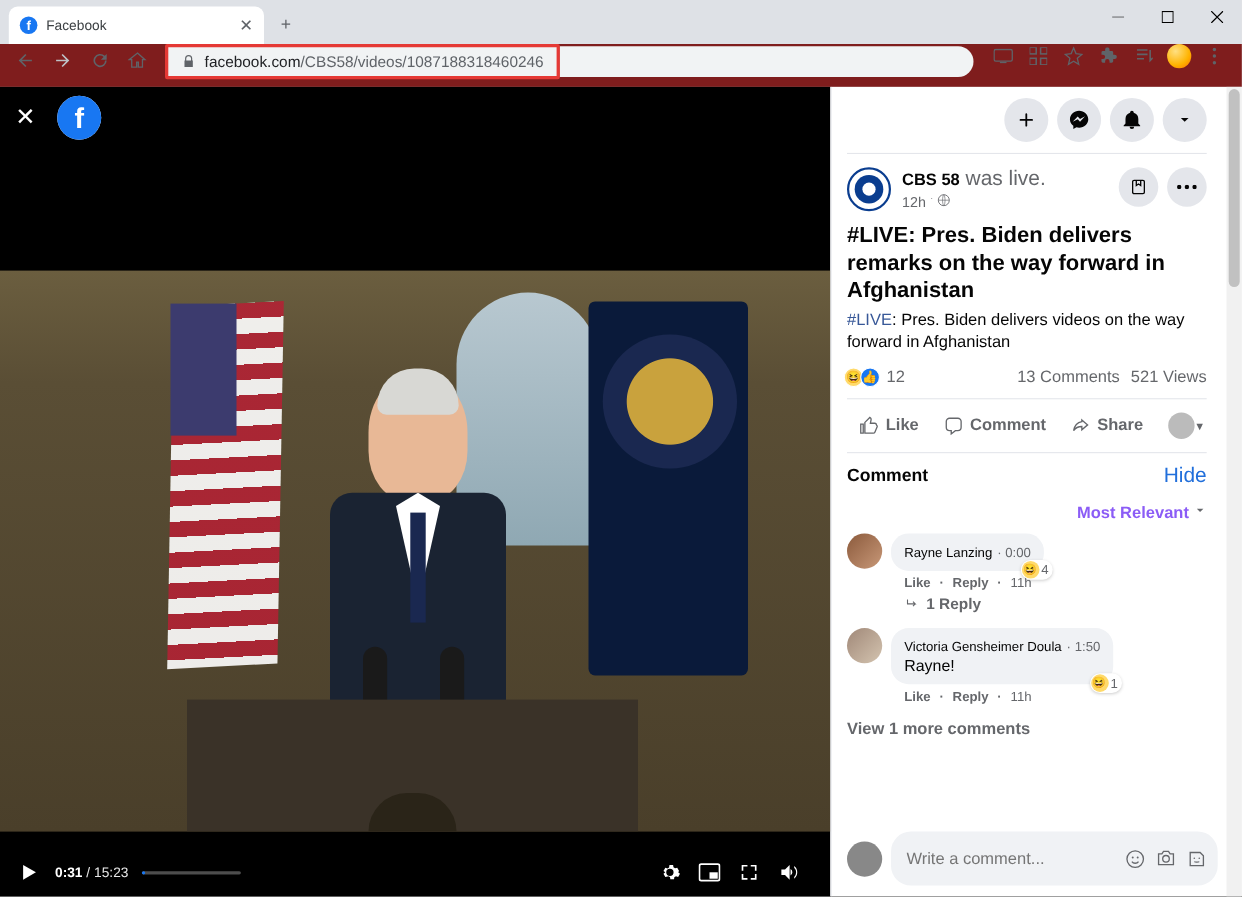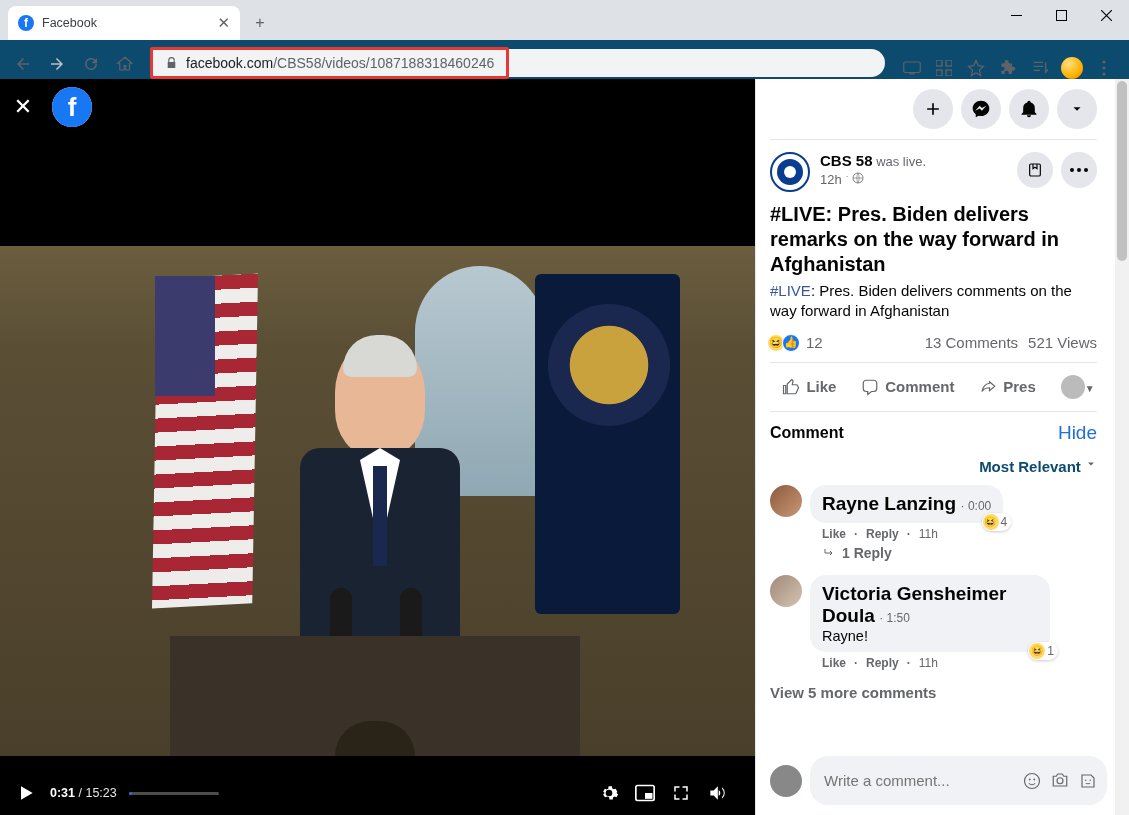--- a/index.html
+++ b/index.html
@@ -9,21 +9,21 @@
   .browser-top { height: 79px; background: #dee1e6; display: flex; flex-direction: column; }
   .tab-strip { height: 40px; display: flex; align-items: flex-end; padding-left: 8px; }
   .tab { background: #fff; height: 34px; width: 232px; border-radius: 8px 8px 0 0; display: flex; align-items: center; padding: 0 10px; gap: 8px; font-size: 12.5px; color: #3c4043; }
   .tab-favicon { width: 16px; height: 16px; background: #1877f2; border-radius: 50%; display: flex; align-items: center; justify-content: center; color: #fff; font-weight: bold; font-size: 12px; }
   .tab-title { flex: 1; white-space: nowrap; overflow: hidden; text-overflow: ellipsis; }
   .tab-close { font-size: 15px; color: #5f6368; cursor: pointer; }
   .new-tab { width: 28px; height: 28px; display: flex; align-items: center; justify-content: center; font-size: 16px; color: #5f6368; margin-left: 6px; margin-bottom: 3px; cursor: pointer; }
   .window-controls { position: absolute; right: 0; top: 0; display: flex; }
   .win-btn { width: 45px; height: 30px; display: flex; align-items: center; justify-content: center; font-size: 13px; color: #000; cursor: pointer; }
   
-  .toolbar { background: #0c4a6e; height: 39px; display: flex; align-items: flex-end; padding: 0 8px; gap: 4px; }
+  .toolbar { background: #7f1d1d; height: 39px; display: flex; align-items: flex-start; padding: 0 8px; gap: 4px; }
   .nav-btn { width: 30px; height: 30px; display: flex; align-items: center; justify-content: center; color: #5f6368; cursor: pointer; border-radius: 50%; }
   .nav-btn.disabled { color: #bdc1c6; }
   .addr-wrap { flex: 1; display: flex; align-items: center; margin: 0 6px; }
   .addr-highlight { border: 3px solid #e53935; border-radius: 2px; display: flex; align-items: center; height: 32px; padding: 0 12px; background: #f1f3f4; }
   .lock-icon { color: #5f6368; margin-right: 8px; font-size: 13px; }
   .url-host { color: #202124; font-size: 14px; }
   .url-path { color: #5f6368; font-size: 14px; }
   .addr-rest { flex: 1; height: 28px; background: #f1f3f4; border-radius: 0 14px 14px 0; }
   .tb-icons { display: flex; align-items: center; gap: 10px; padding: 0 6px; }
   .tb-icon { color: #5f6368; cursor: pointer; width: 22px; height: 22px; display: flex; align-items: center; justify-content: center; }
@@ -71,21 +71,21 @@
   
   .rp-top { display: flex; justify-content: flex-end; gap: 8px; padding: 10px 0; border-bottom: 1px solid #e4e6eb; }
   .circ-btn { width: 40px; height: 40px; border-radius: 50%; background: #e4e6eb; display: flex; align-items: center; justify-content: center; cursor: pointer; color: #050505; font-size: 17px; }
   
   .post-head { display: flex; align-items: flex-start; padding: 12px 0 10px; gap: 10px; }
   .page-avatar { width: 40px; height: 40px; border-radius: 50%; background: #fff; border: 2px solid #0a3d8f; display: flex; align-items: center; justify-content: center; position: relative; flex-shrink: 0; }
   .cbs-eye { width: 26px; height: 26px; border-radius: 50%; background: #0a3d8f; display: flex; align-items: center; justify-content: center; }
   .cbs-eye::after { content: ""; width: 12px; height: 12px; background: #fff; border-radius: 50%; }
   .post-meta { flex: 1; }
   .page-name { font-weight: 600; font-size: 15px; color: #050505; display: inline; }
-  .was-live { color: #65676b; font-size: 13px; }
+  .was-live { color: #65676b; font-size: 19px; }
   .post-time { color: #65676b; font-size: 13px; display: flex; align-items: flex-start; gap: 4px; margin-top: 2px; }
   .post-time .dot { font-size: 8px; }
   .post-actions-top { display: flex; gap: 8px; }
   
   .post-title { font-size: 20px; font-weight: 700; color: #050505; line-height: 1.25; margin-bottom: 4px; }
   .post-desc { font-size: 15px; color: #050505; line-height: 1.35; }
   .post-desc .hash { color: #385898; }
   
   .reactions-row { display: flex; align-items: center; justify-content: space-between; padding: 12px 0 10px; font-size: 15px; color: #65676b; border-bottom: 1px solid #e4e6eb; }
   .react-left { display: flex; align-items: center; gap: 6px; }
@@ -95,28 +95,28 @@
   .react-right { display: flex; gap: 10px; }
   
   .action-bar { display: flex; justify-content: space-around; align-items: center; padding: 6px 0; border-bottom: 1px solid #e4e6eb; }
   .act-btn { display: flex; align-items: center; gap: 6px; color: #65676b; font-weight: 600; font-size: 15px; cursor: pointer; padding: 6px 10px; border-radius: 4px; }
   .act-avatar { width: 24px; height: 24px; border-radius: 50%; background: #bbb; position: relative; }
   .act-avatar .caret { position: absolute; right: -10px; top: 8px; font-size: 10px; color: #65676b; }
   
   .comments-head { display: flex; justify-content: space-between; align-items: center; padding: 10px 0; }
   .comments-head .lbl { font-weight: 600; font-size: 16px; color: #050505; }
   .hide-link { color: #216fdb; font-size: 19px; cursor: pointer; }
-  .sort-row { display: flex; justify-content: flex-end; padding: 4px 0 10px; font-weight: 600; font-size: 15px; color: #0c4a6e; cursor: pointer; }
+  .sort-row { display: flex; justify-content: flex-end; padding: 4px 0 10px; font-weight: 600; font-size: 15px; color: #8b5cf6; cursor: pointer; }
   
   .comment { display: flex; gap: 8px; margin-bottom: 8px; align-items: flex-start; }
   .c-avatar { width: 32px; height: 32px; border-radius: 50%; background: linear-gradient(135deg,#8b5a3c,#c89878); flex-shrink: 0; }
   .c-avatar.b { background: linear-gradient(135deg,#a08878,#d4c4b0); }
   .c-body { flex: 1; }
   .c-bubble { background: #f0f2f5; border-radius: 16px; padding: 8px 12px; display: inline-block; position: relative; max-width: 240px; }
-  .c-auth { font-weight: 700; font-size: 19px; color: #050505; }
+  .c-auth { font-weight: 400; font-size: 12px; color: #050505; }
   .c-ts { color: #65676b; font-size: 12px; }
   .c-text { font-size: 14.5px; color: #050505; margin-top: 1px; }
   .c-react-badge { position: absolute; right: -8px; bottom: -8px; background: #fff; border-radius: 10px; box-shadow: 0 1px 3px rgba(0,0,0,0.2); display: flex; align-items: center; padding: 1px 4px 1px 1px; font-size: 12px; color: #65676b; gap: 2px; }
   .c-react-badge .e { width: 16px; height: 16px; border-radius: 50%; background: #ffda6a; display: flex; align-items: center; justify-content: center; font-size: 10px; }
   .c-meta { display: flex; gap: 8px; font-size: 12px; font-weight: 600; color: #65676b; margin: 4px 0 0 12px; }
   .c-meta span { cursor: pointer; }
   .c-meta .time { font-weight: 400; }
   .c-reply { margin: 4px 0 0 12px; font-size: 14px; font-weight: 600; color: #65676b; display: flex; align-items: center; gap: 6px; cursor: pointer; }
   
   .view-more { color: #65676b; font-weight: 600; font-size: 15px; cursor: pointer; padding: 6px 0; }
@@ -356,21 +356,21 @@
               <svg width="18" height="4" viewBox="0 0 18 4">
                 <circle cx="2" cy="2" r="2" fill="#050505"></circle>
                 <circle cx="9" cy="2" r="2" fill="#050505"></circle>
                 <circle cx="16" cy="2" r="2" fill="#050505"></circle>
               </svg>
             </div>
         </div>
       </div>
 
       <div class="post-title">#LIVE: Pres. Biden delivers remarks on the way forward in Afghanistan</div>
-      <div class="post-desc"><span class="hash">#LIVE</span><span>: Pres. Biden delivers comments on the way forward in Afghanistan</span></div>
+      <div class="post-desc"><span class="hash">#LIVE</span><span>: Pres. Biden delivers videos on the way forward in Afghanistan</span></div>
 
       <div class="reactions-row">
         <div class="react-left">
           <span class="react-icons">
             <span class="react-emoji haha">😆</span>
             <span class="react-emoji like">👍</span>
           </span>
           <span>12</span>
         </div>
         <div class="react-right">
@@ -389,21 +389,21 @@
         <div class="act-btn">
             <svg width="18" height="18" viewBox="0 0 24 24">
               <path d="M21 7a4 4 0 0 0-4-4H7a4 4 0 0 0-4 4v7a4 4 0 0 0 4 4h2v4l5-4h3a4 4 0 0 0 4-4z" fill="none" stroke="#65676b" stroke-width="1.6"></path>
             </svg>
             <span>Comment</span>
           </div>
         <div class="act-btn">
             <svg width="18" height="18" viewBox="0 0 24 24">
               <path d="M14 5l7 6-7 6v-4c-5 0-8 2-10 5 1-6 4-10 10-11z" fill="none" stroke="#65676b" stroke-width="1.6"></path>
             </svg>
-            <span>Pres</span>
+            <span>Share</span>
           </div>
         <div class="act-btn" style="gap:0">
             <span class="act-avatar">
               <span class="caret">▼</span>
             </span>
           </div>
       </div>
 
       <div class="comments-head">
         <span class="lbl">Comment</span>
@@ -455,21 +455,21 @@
           <div class="c-meta">
             <span>Like</span>
               <span>·</span>
             <span>Reply</span>
               <span>·</span>
             <span class="time">11h</span>
           </div>
         </div>
       </div>
 
-      <div class="view-more">View 5 more comments</div>
+      <div class="view-more">View 1 more comments</div>
     </div>
 
     <div class="composer">
       <div class="comp-avatar"></div>
       <div class="comp-input">
         <input type="text" placeholder="Write a comment..." style="">
         <div class="comp-icons">
           <span>
               <svg width="18" height="18" viewBox="0 0 24 24">
                 <circle cx="12" cy="12" r="10" fill="none" stroke="#65676b" stroke-width="1.6"></circle>

